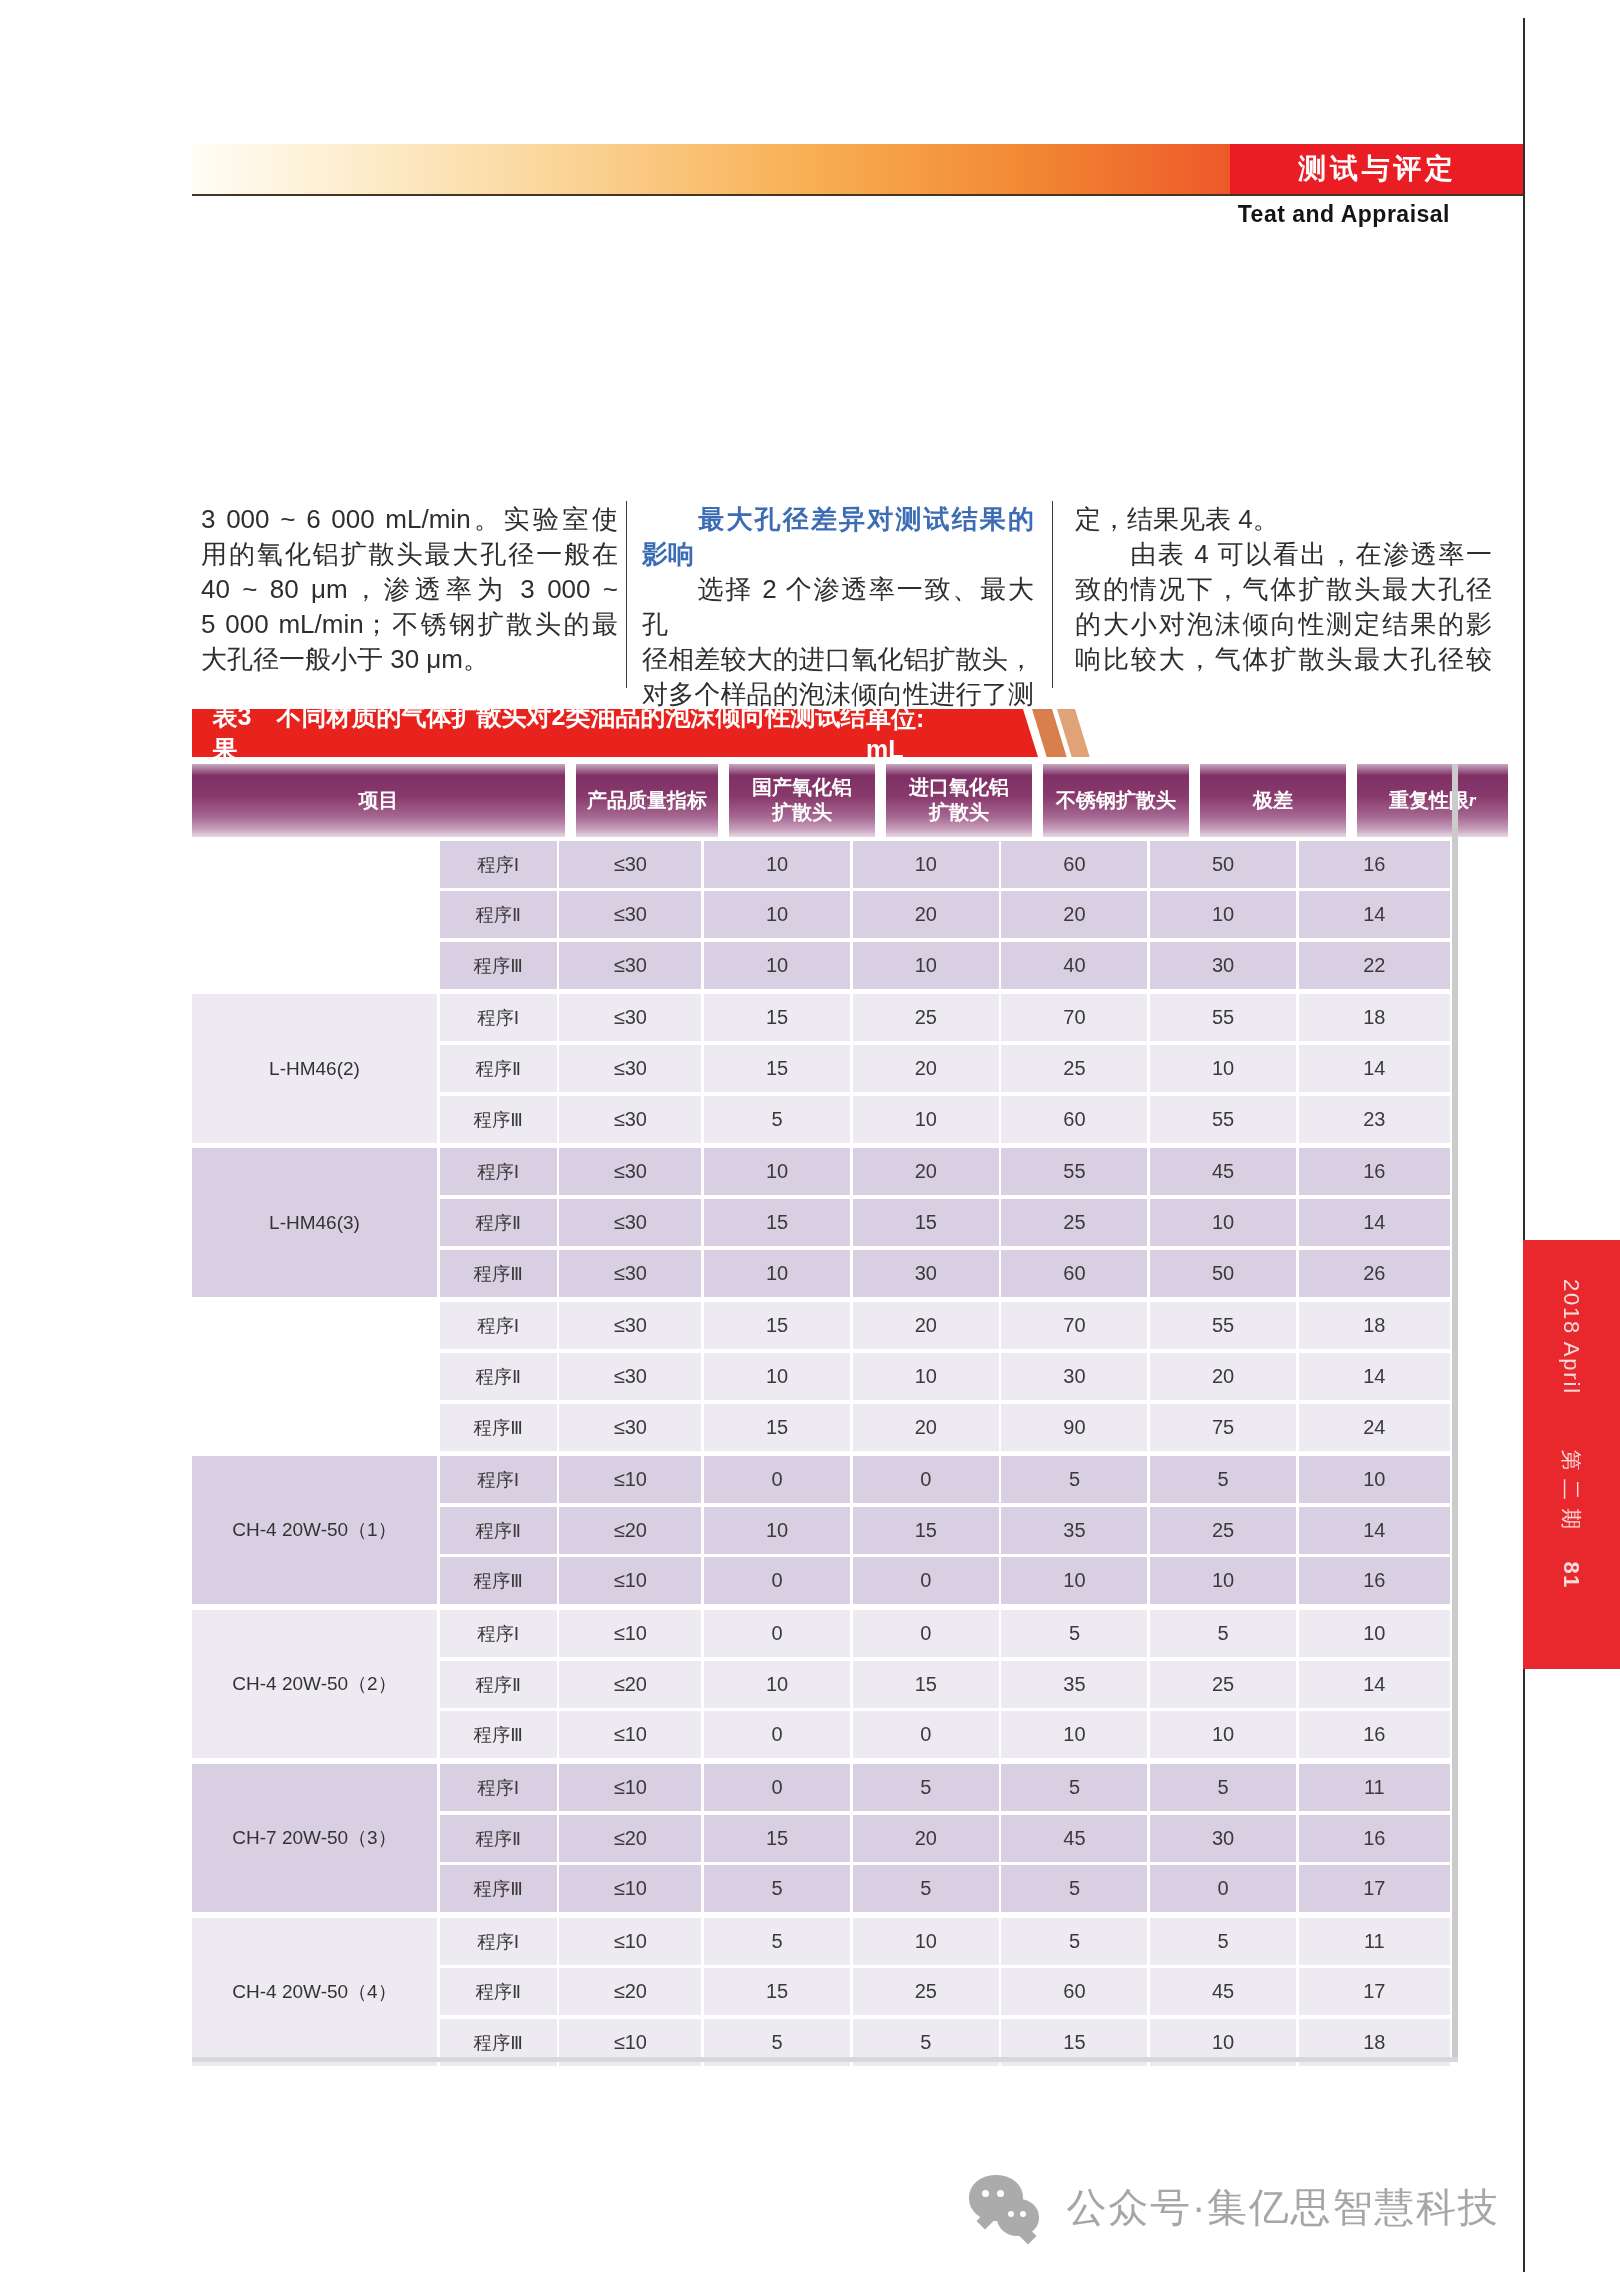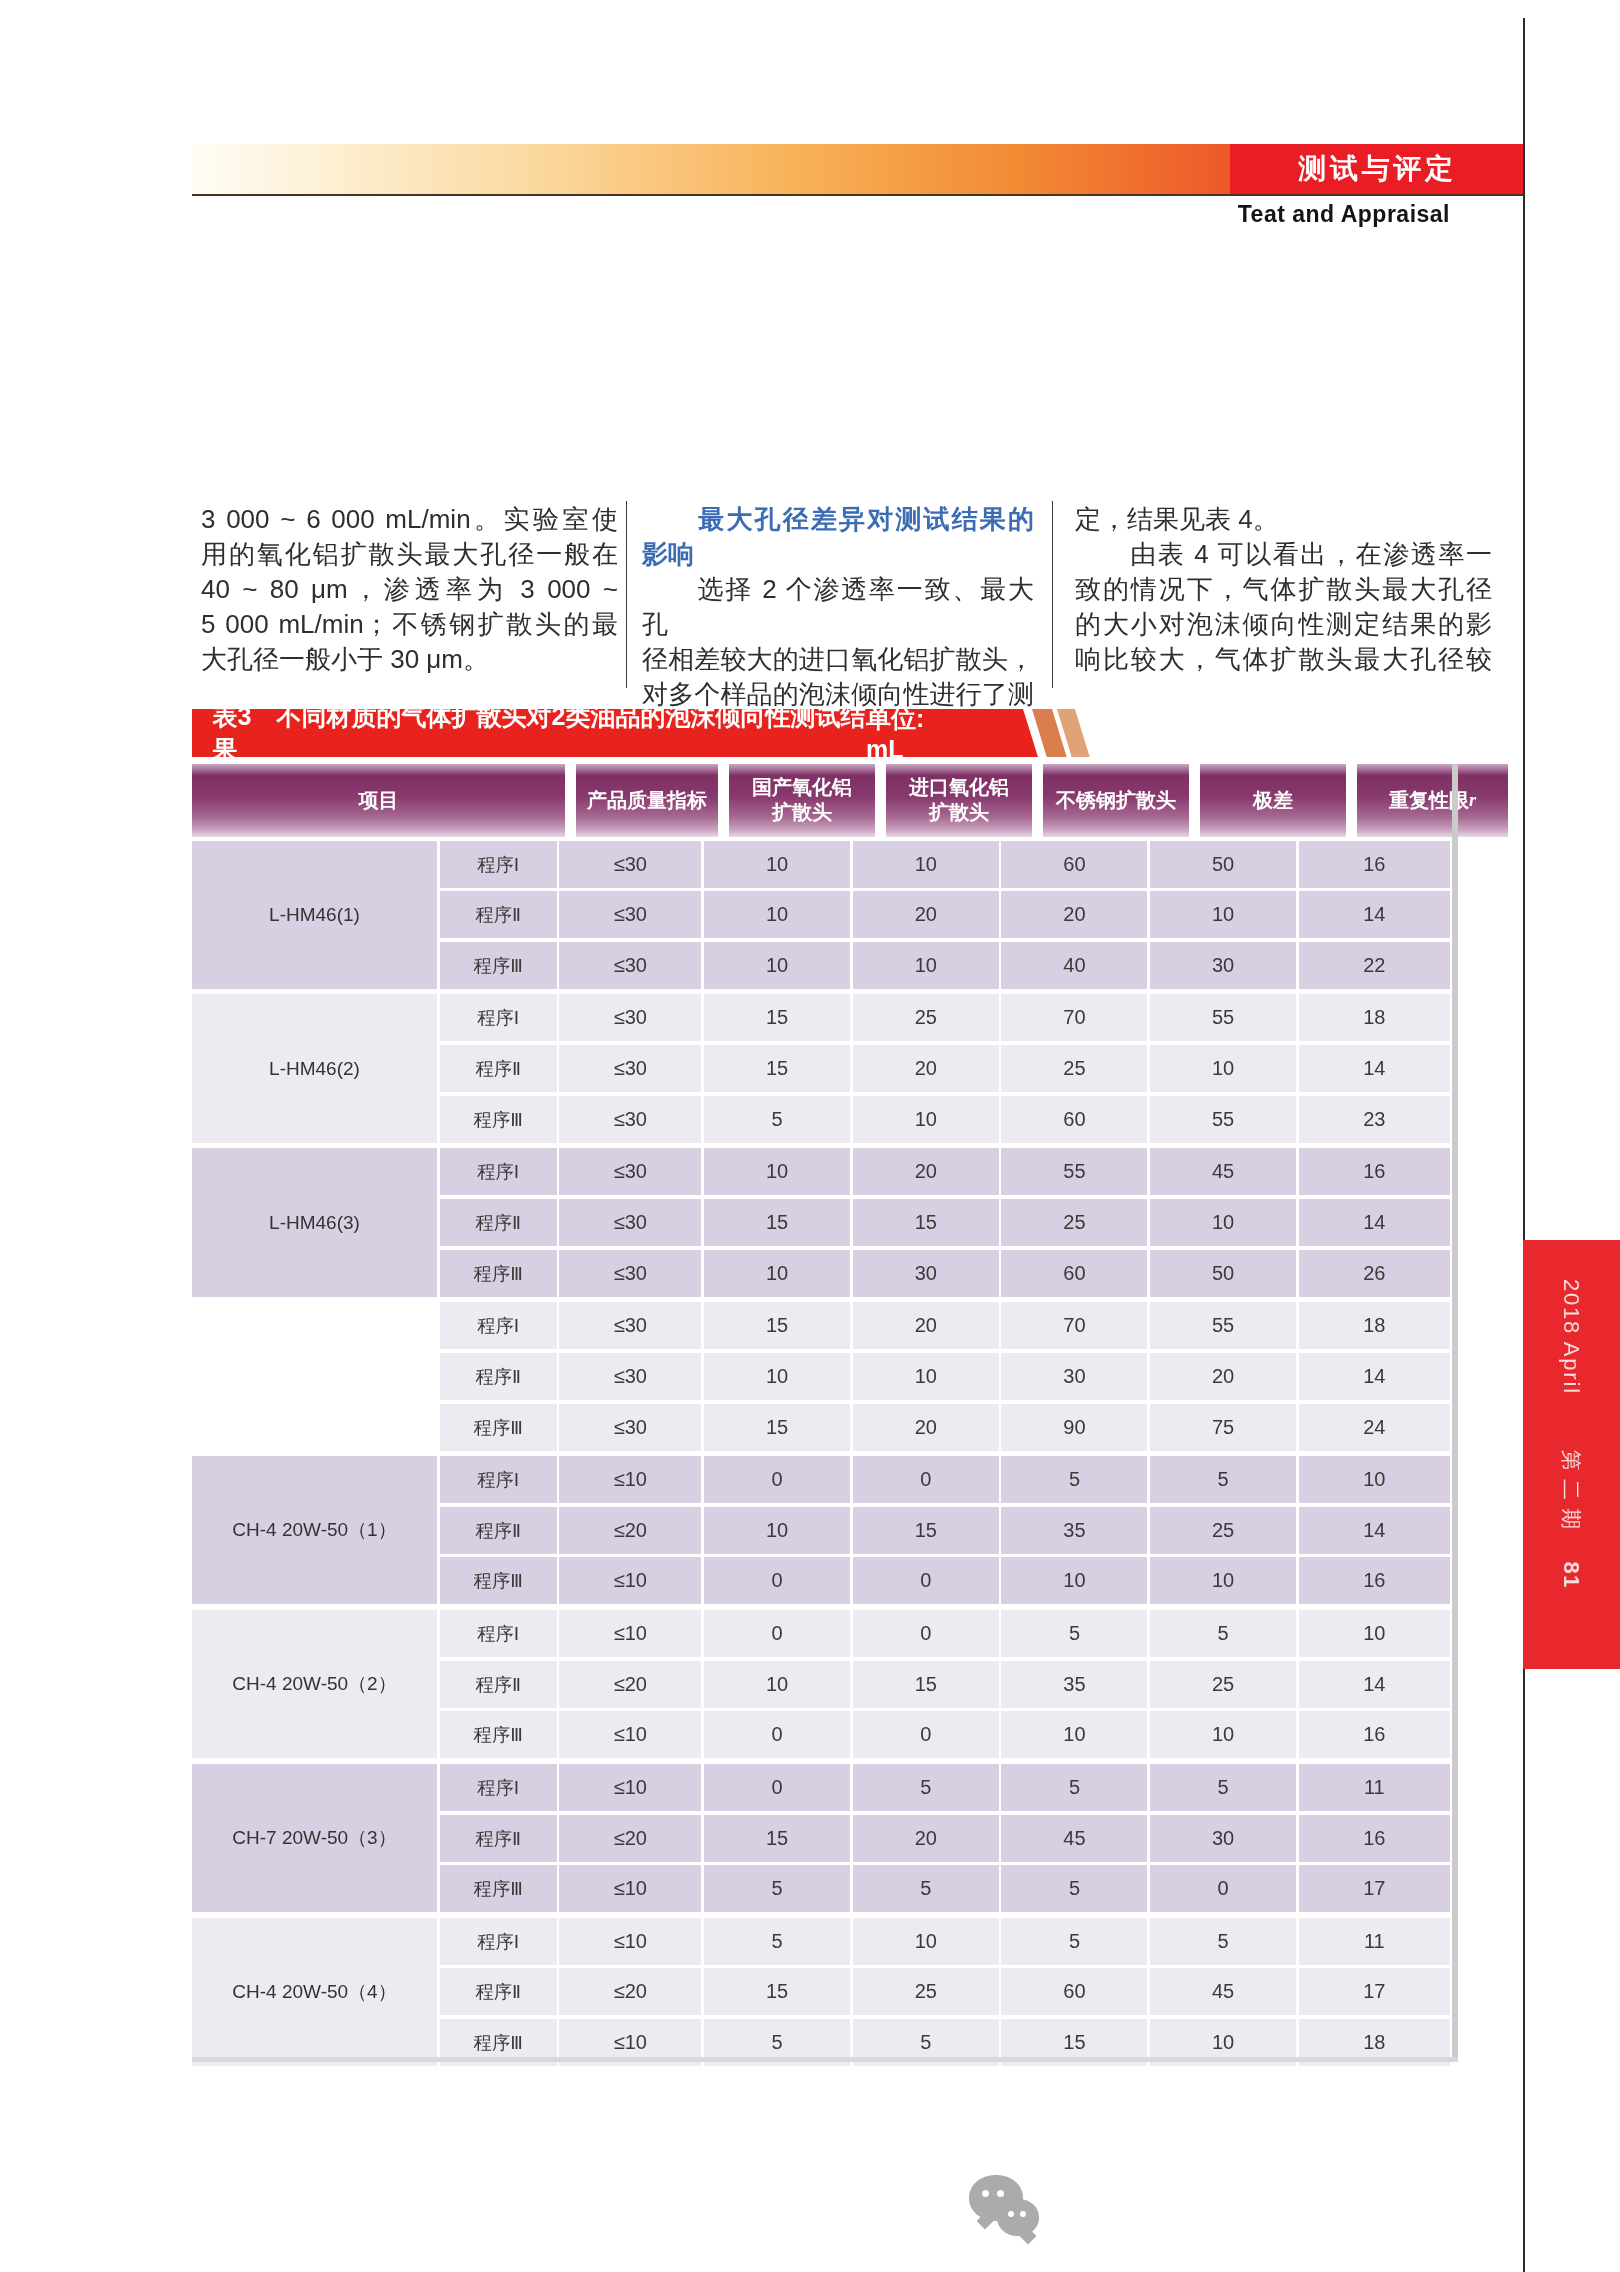--- a/index.html
+++ b/index.html
@@ -134,21 +134,20 @@
         <div class="hc">国产氧化铝
 扩散头</div>
         <div class="hc">进口氧化铝
 扩散头</div>
         <div class="hc">不锈钢扩散头</div>
         <div class="hc">极差</div>
         <div class="hc">重复性限<i>r</i></div>
       </div>
     <div>
         <div class="group gA">
-          <div class="cell oil">L-HM46(1)</div>
           <div class="cell prog" style="grid-area: 1 / 2;">程序Ⅰ</div>
           <div class="cell" style="grid-area: 1 / 3;">≤30</div>
           <div class="cell" style="grid-area: 1 / 4;">10</div>
           <div class="cell" style="grid-area: 1 / 5;">10</div>
           <div class="cell" style="grid-area: 1 / 6;">60</div>
           <div class="cell" style="grid-area: 1 / 7;">50</div>
           <div class="cell" style="grid-area: 1 / 8;">16</div>
           <div class="cell prog" style="grid-area: 2 / 2;">程序Ⅱ</div>
           <div class="cell" style="grid-area: 2 / 3;">≤30</div>
           <div class="cell" style="grid-area: 2 / 4;">10</div>
@@ -350,16 +349,17 @@
           <span class="eye e1"></span>
           <span class="eye e2"></span>
         </span>
       <span class="tail t1"></span>
       <span class="bub b2">
           <span class="eye e1"></span>
           <span class="eye e2"></span>
         </span>
       <span class="tail t2"></span>
     </span>
+    <span>公众号·集亿思智慧科技</span>
   </div>
 
 </div>
 
 
 </body></html>

